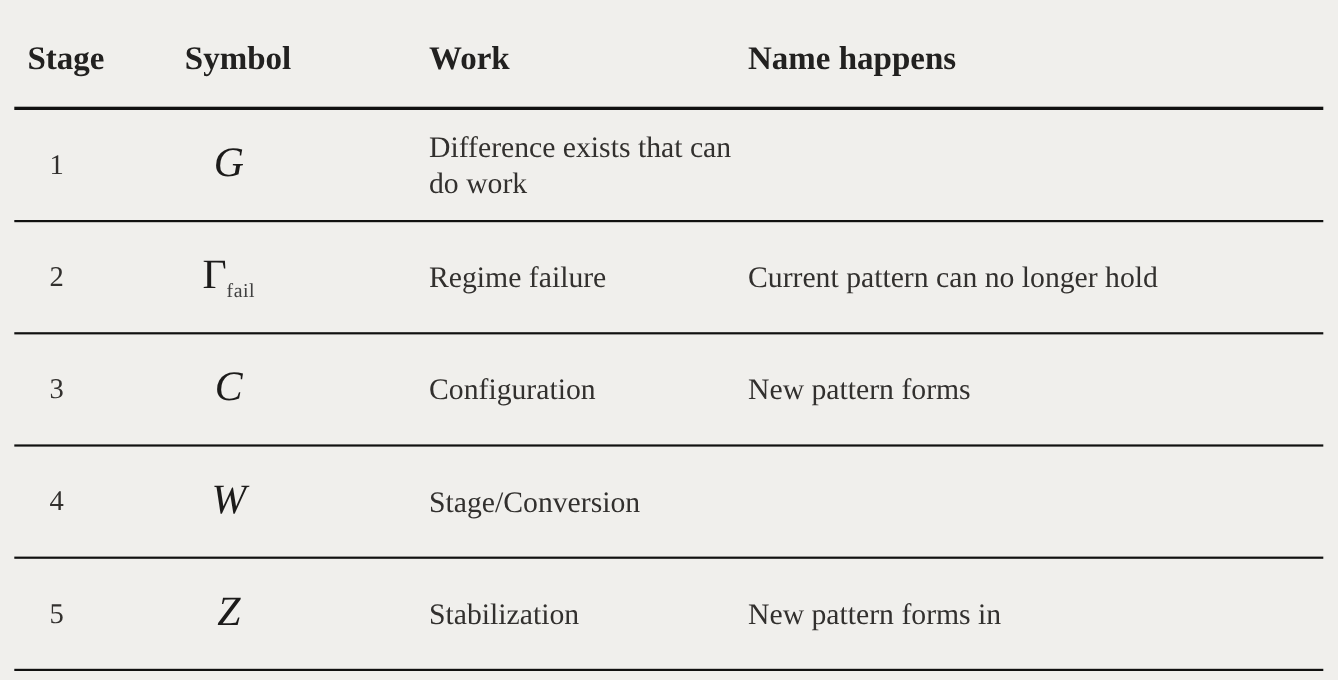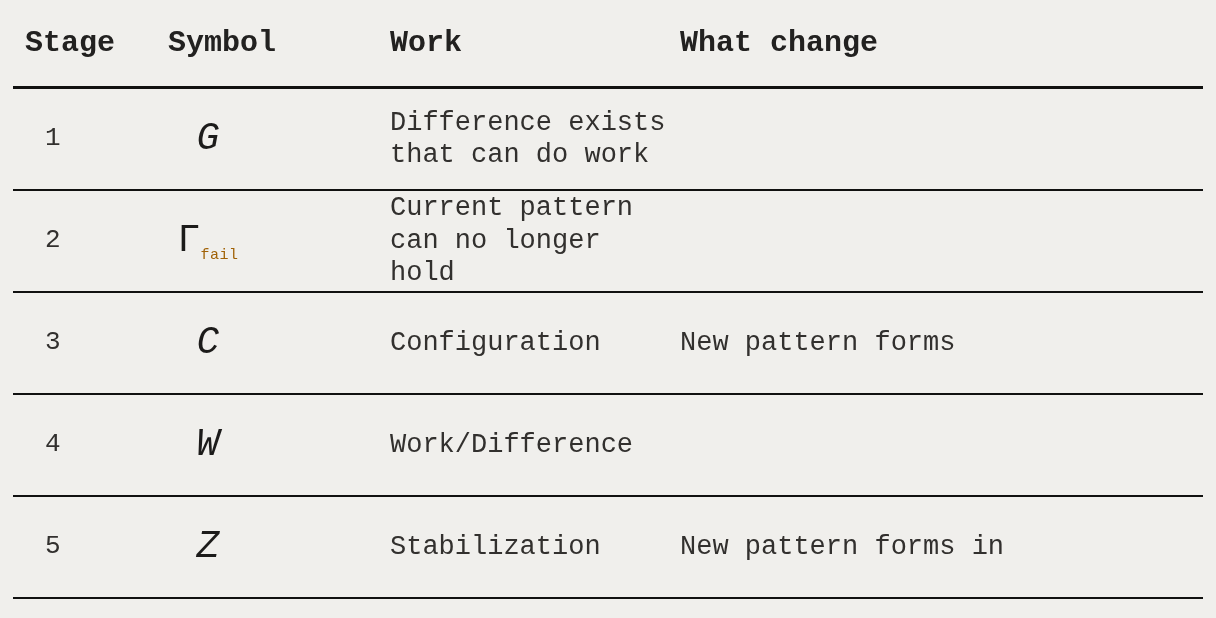--- a/index.html
+++ b/index.html
@@ -10,23 +10,22 @@
     width: 1216px;
     height: 618px;
     background: #f0efec;
     font-family: "Liberation Serif", "DejaVu Serif", serif;
     color: #32302e;
     overflow: hidden;
   }
   .table-wrap {
     position: absolute;
     left: 13px;
-    top: 0;
+    top: 11px;
     width: 1190px;
-    font-family: Liberation Mono, monospace;
   }
   .trow {
     display: grid;
     grid-template-columns: 155px 222px 290px 1fr;
     align-items: center;
     border-bottom: 2px solid #111110;
   }
   .trow.header {
     height: 86px;
     border-bottom-width: 3px;
@@ -57,56 +56,57 @@
   }
   .sym-main {
     font-size: 38px;
     font-style: italic;
     color: #1c1b1a;
   }
   .sym-main.upright {
     font-style: normal;
   }
   .sym-sub {
-    font-size: 15px;
+    font-size: 18px;
     font-style: normal;
-    color: #a16207;
+    color: #404040;
     vertical-align: -8px;
     letter-spacing: 0.5px;
   }
 </style>
 </head>
 <body>
 
 <div class="table-wrap">
 
   <div class="trow header">
     <div class="cell stage-h">Stage</div>
     <div class="cell">Symbol</div>
     <div class="cell">Work</div>
-    <div class="cell">What change</div>
+    <div class="cell">Name happens</div>
   </div>
 
   <div class="trow body">
     <div class="cell stage">1</div>
     <div class="cell">
       <span class="symbol-box">
         <span class="sym-main">G</span><span class="sym-sub"></span>
       </span>
     </div>
     <div class="cell">Difference exists that can do work</div>
   </div>
 
   <div class="trow body">
     <div class="cell stage">2</div>
     <div class="cell">
       <span class="symbol-box">
         <span class="sym-main upright">Γ</span><span class="sym-sub">fail</span>
       </span>
     </div>
+    <div class="cell">Regime failure</div>
     <div class="cell">Current pattern can no longer hold</div>
   </div>
 
   <div class="trow body">
     <div class="cell stage">3</div>
     <div class="cell">
       <span class="symbol-box">
         <span class="sym-main">C</span><span class="sym-sub"></span>
       </span>
     </div>
@@ -114,21 +114,21 @@
     <div class="cell">New pattern forms</div>
   </div>
 
   <div class="trow body">
     <div class="cell stage">4</div>
     <div class="cell">
       <span class="symbol-box">
         <span class="sym-main">W</span><span class="sym-sub"></span>
       </span>
     </div>
-    <div class="cell">Work/Difference</div>
+    <div class="cell">Stage/Conversion</div>
   </div>
 
   <div class="trow body">
     <div class="cell stage">5</div>
     <div class="cell">
       <span class="symbol-box">
         <span class="sym-main">Z</span><span class="sym-sub"></span>
       </span>
     </div>
     <div class="cell">Stabilization</div>

